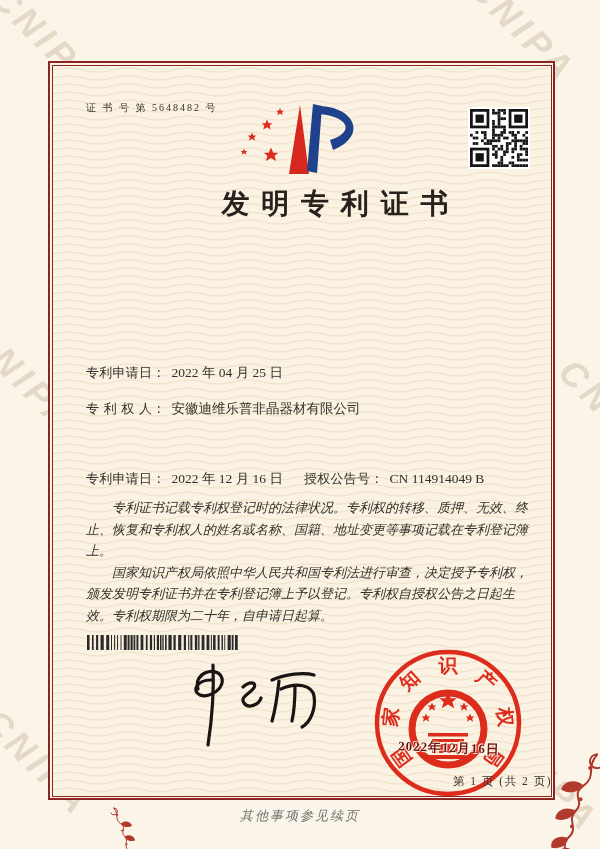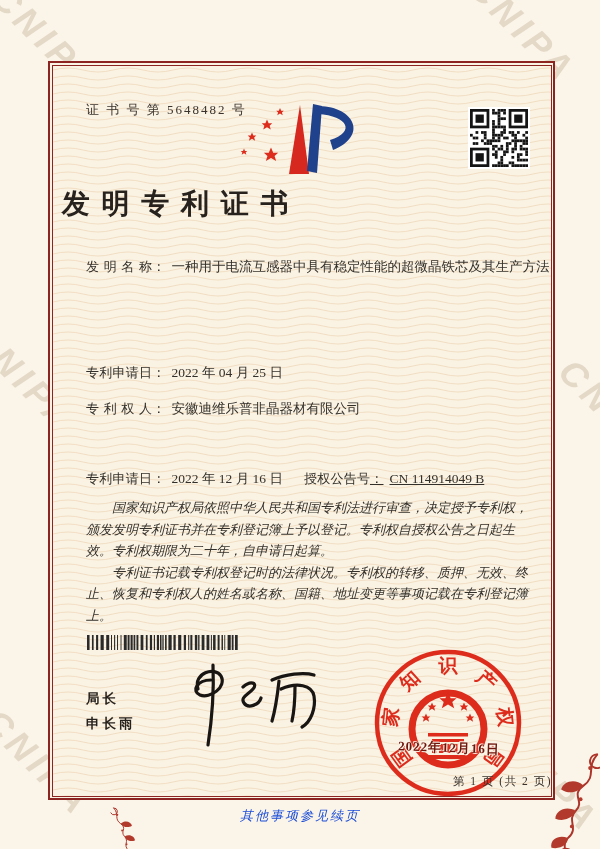--- a/index.html
+++ b/index.html
@@ -11,51 +11,51 @@
   .wm{position:absolute;font-family:"Liberation Sans","DejaVu Sans",sans-serif;
       font-style:italic;font-weight:bold;font-size:36px;letter-spacing:5px;
       color:rgba(184,160,132,0.34);transform:rotate(45deg);white-space:nowrap;pointer-events:none;}
 
   
   .frame{position:absolute;left:48px;top:61px;width:507px;height:739px;
          box-sizing:border-box;border:2.5px solid #8c2422;background:#faf2e2;}
   .frame::after{content:"";position:absolute;inset:1.5px;border:1px solid #8c2422;pointer-events:none;}
   .waves{position:absolute;inset:3px;opacity:.55;}
 
-  .cert-no{position:absolute;left:36px;top:38px;font-size:13px;letter-spacing:2px;color:#3a332d;}
+  .cert-no{position:absolute;left:36px;top:38px;font-size:10px;letter-spacing:2px;color:#3a332d;}
   .logo{position:absolute;left:184px;top:36px;}
   .qr{position:absolute;left:418px;top:44px;background:#fff;padding:2px;}
-  .title{position:absolute;left:0;top:122px;width:502px;text-align:left;
-         font-size:28px;font-weight:bold;letter-spacing:.42em;text-indent:.42em;color:#27221d;}
+  .title{position:absolute;left:0;top:122px;width:502px;text-align:center;
+         font-size:28px;font-weight:bold;letter-spacing:.42em;text-indent:.42em;color:#27221d;padding-left:34px;}
 
   .row{position:absolute;left:36px;font-size:13.5px;white-space:nowrap;color:#33302b;}
   .lbl{display:inline-block;width:66px;font-size:13px;text-align:justify;text-align-last:justify;vertical-align:baseline;}
   .colon{margin-right:6px;}
-  .grant{position:absolute;left:218px;top:0;white-space:nowrap;text-decoration:underline;}
+  .grant{position:absolute;left:218px;top:0;white-space:nowrap;}
 
   .paras{position:absolute;left:36px;top:434px;width:454px;font-size:13px;
          line-height:21.5px;font-style:italic;color:#33302b;}
   .paras p{margin:0;text-indent:2em;}
 
   .barcode{position:absolute;left:37px;top:572px;}
   .signer{position:absolute;left:36px;top:623px;font-weight:bold;font-size:13.5px;
           letter-spacing:3px;color:#26211c;line-height:25px;}
   .signature{position:absolute;left:130px;top:596px;}
 
   .seal{position:absolute;left:320px;top:582px;}
   .seal-ring-char{font-size:19px;font-weight:bold;fill:#dd2b1c;
                   font-family:"Liberation Serif","DejaVu Serif",serif;}
   .seal-date{position:absolute;left:314px;top:676px;width:170px;text-align:center;
              font-size:13px;font-weight:bold;color:#70150c;transform:rotate(2deg);
              text-shadow:0 0 2px #fdf6ea,1px 1px 0 #fdf6ea,-1px -1px 0 #fdf6ea;letter-spacing:1px;}
 
   .page-info{position:absolute;left:0;top:711px;width:502px;text-align:right;
              font-size:11.5px;letter-spacing:1.5px;color:#3a332d;}
   .continuation{position:absolute;left:0;top:807px;width:600px;text-align:center;
-                font-size:13px;letter-spacing:2px;font-style:italic;color:#1d4ed8;}
+                font-size:13px;letter-spacing:2px;font-style:italic;color:#737373;}
 
   .orn-br{position:absolute;left:483px;top:689px;}
   .orn-bl{position:absolute;left:51px;top:744px;}
 </style>
 </head>
 <body>
 
 <svg width="0" height="0" style="position:absolute">
   <defs>
     <polygon id="star" points="0,-10 2.94,-3.09 9.51,-3.09 4.76,1.18 6.88,8.09 0,4 -6.88,8.09 -4.76,1.18 -9.51,-3.09 -2.94,-3.09"></polygon>
@@ -239,39 +239,36 @@
         <rect x="14" y="0" width="7" height="7" fill="#141414"></rect>
         <rect x="15" y="1" width="5" height="5" fill="#ffffff"></rect>
         <rect x="16" y="2" width="3" height="3" fill="#141414"></rect>
         <rect x="0" y="14" width="7" height="7" fill="#141414"></rect>
         <rect x="1" y="15" width="5" height="5" fill="#ffffff"></rect>
         <rect x="2" y="16" width="3" height="3" fill="#141414"></rect>
       </svg>
 
     <div class="title">发明专利证书</div>
 
-    <div class="row" style="top:195px">
-      <span class="lbl">发明名称</span><span class="colon">：</span><span class="val">一种用于电流互感器中具有稳定性能的超微晶铁芯及其生产方法</span>
-    </div>
     <div class="row" style="top:301px">
       <span class="lbl">专利申请日</span><span class="colon">：</span><span class="val">2022 年 04 月 25 日</span>
     </div>
     <div class="row" style="top:337px">
       <span class="lbl">专利权人</span><span class="colon">：</span><span class="val">安徽迪维乐普非晶器材有限公司</span>
     </div>
     <div class="row" style="top:407px">
       <span class="lbl">专利申请日</span><span class="colon">：</span><span class="val">2022 年 12 月 16 日</span>
       <span class="grant">
         <span class="lbl">授权公告号</span><span class="colon">：</span><span class="val">CN 114914049 B</span>
       </span>
     </div>
 
     <div class="paras">
+      <p>专利证书记载专利权登记时的法律状况。专利权的转移、质押、无效、终止、恢复和专利权人的姓名或名称、国籍、地址变更等事项记载在专利登记簿上。</p>
       <p>国家知识产权局依照中华人民共和国专利法进行审查，决定授予专利权，颁发发明专利证书并在专利登记簿上予以登记。专利权自授权公告之日起生效。专利权期限为二十年，自申请日起算。</p>
-      <p>专利证书记载专利权登记时的法律状况。专利权的转移、质押、无效、终止、恢复和专利权人的姓名或名称、国籍、地址变更等事项记载在专利登记簿上。</p>
     </div>
 
     <svg class="barcode" id="barcode" width="155" height="15">
         <rect x="0" y="0" width="2.5535419471811234" height="15" fill="#2a2a2a"></rect>
         <rect x="4.937295819836342" y="0" width="1.6853290561518302" height="15" fill="#2a2a2a"></rect>
         <rect x="9.073724940081" y="0" width="2.0979755407189837" height="15" fill="#2a2a2a"></rect>
         <rect x="13.55040064251535" y="0" width="3.2008564006075524" height="15" fill="#2a2a2a"></rect>
         <rect x="19.234217458793065" y="0" width="2.978346634878938" height="15" fill="#2a2a2a"></rect>
         <rect x="23.999101169174118" y="0" width="0.9898212433279591" height="15" fill="#2a2a2a"></rect>
         <rect x="27.057258858185847" y="0" width="1.099216175172113" height="15" fill="#2a2a2a"></rect>
@@ -303,24 +300,20 @@
         <rect x="123.87971087278784" y="0" width="0.9979888916471922" height="15" fill="#2a2a2a"></rect>
         <rect x="126.06994263137221" y="0" width="2.5081865794994807" height="15" fill="#2a2a2a"></rect>
         <rect x="130.61990830042393" y="0" width="1.9733728413811757" height="15" fill="#2a2a2a"></rect>
         <rect x="134.5044362231178" y="0" width="1.4557565691674856" height="15" fill="#2a2a2a"></rect>
         <rect x="137.28492863070446" y="0" width="0.9317027092127608" height="15" fill="#2a2a2a"></rect>
         <rect x="140.59748611342974" y="0" width="3.1529871951104083" height="15" fill="#2a2a2a"></rect>
         <rect x="144.72777998453367" y="0" width="1.8440234903916826" height="15" fill="#2a2a2a"></rect>
         <rect x="147.97198829728737" y="0" width="2.7475776680966733" height="15" fill="#2a2a2a"></rect>
       </svg>
 
-    <div class="signer">
-      <div>局长</div>
-      <div>申长雨</div>
-    </div>
 
     <svg class="signature" width="150" height="95" viewBox="0 0 150 95" fill="none" stroke="#181512" stroke-width="3.2" stroke-linecap="round">
       <path d="M18,30 C13,14 35,7 41,17 C47,28 30,40 20,36 C11,32 17,21 31,21"></path>
       <path d="M33,6 C34,30 32,60 28,86"></path>
       <path d="M63,28 C71,21 78,24 73,30 C68,36 60,38 64,44 C68,50 79,46 81,39"></path>
       <path d="M92,21 C105,15 124,13 134,16"></path>
       <path d="M99,22 C97,40 95,52 92,62"></path>
       <path d="M101,30 C117,23 132,26 134,37 C136,49 131,63 122,68"></path>
       <path d="M115,27 C115,42 114,53 112,62"></path>
     </svg>

